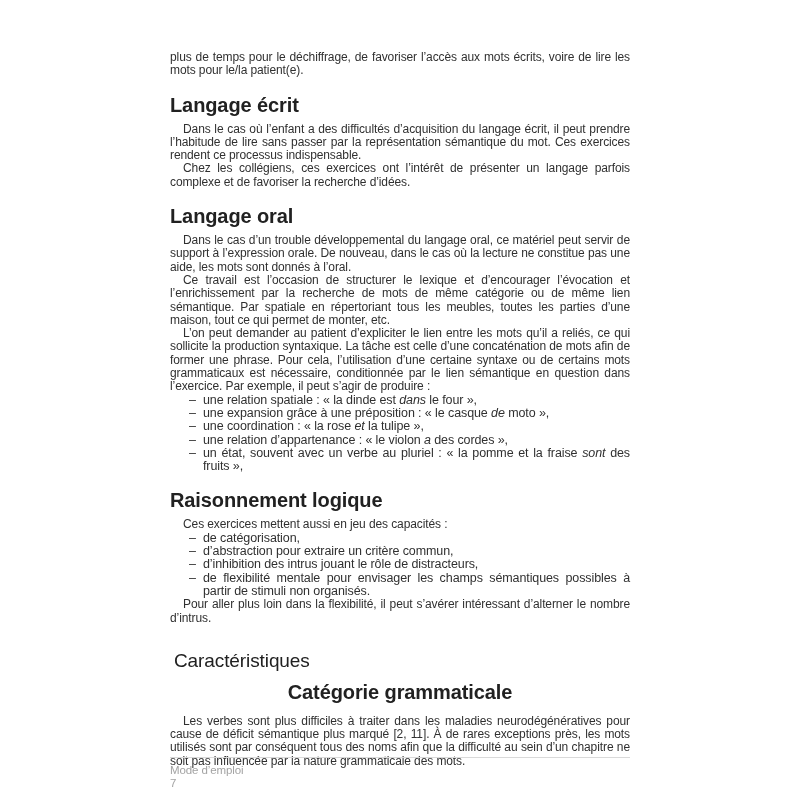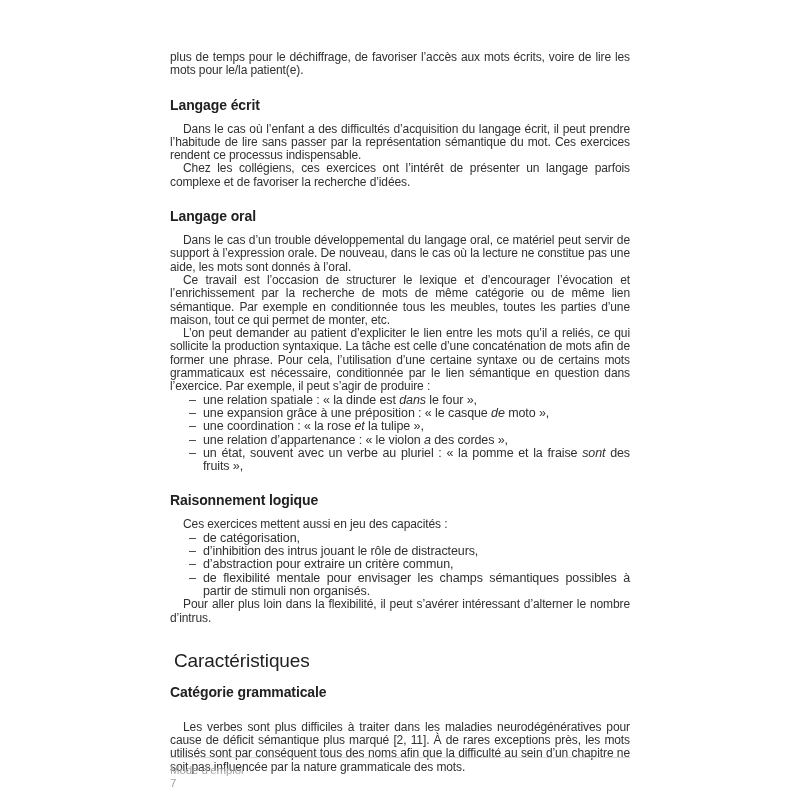--- a/index.html
+++ b/index.html
@@ -27,26 +27,26 @@
   .para{
     font-size:12px;line-height:13.3px;
     text-align:justify;
     margin:0;
     text-indent:13px;
     letter-spacing:-0.1px;
     color:var(--text);
   }
   .para.no-indent{text-indent:0;}
   .subhead{
-    font-size:14px;line-height:16px;font-weight:700;
+    font-size:20px;line-height:16px;font-weight:700;
     color:var(--heading);
     margin:19px 0 10px 0;
     letter-spacing:-0.1px;
   }
-  .subhead.tight{margin-top:13px;margin-bottom:21px;}
+  .subhead.tight{margin-top:13px;margin-bottom:15px;text-align:center;}
   .mainhead{
     font-size:19px;line-height:21px;font-weight:400;
     color:var(--heading);
     margin:25px 0 0 4px;
     letter-spacing:-0.1px;
   }
   ul.dash-list{
     list-style:none;margin:0;padding:0;
   }
   ul.dash-list > li{
@@ -84,38 +84,38 @@
   <main class="content">
 
     <p class="para no-indent">plus de temps pour le déchiffrage, de favoriser l’accès aux mots écrits, voire de lire les mots pour le/la patient(e).</p>
 
     <h3 class="subhead">Langage écrit</h3>
     <p class="para">Dans le cas où l’enfant a des difficultés d’acquisition du langage écrit, il peut prendre l’habitude de lire sans passer par la représentation sémantique du mot. Ces exercices rendent ce processus indispensable.</p>
     <p class="para">Chez les collégiens, ces exercices ont l’intérêt de présenter un langage parfois complexe et de favoriser la recherche d’idées.</p>
 
     <h3 class="subhead">Langage oral</h3>
     <p class="para">Dans le cas d’un trouble développemental du langage oral, ce matériel peut servir de support à l’expression orale. De nouveau, dans le cas où la lecture ne constitue pas une aide, les mots sont donnés à l’oral.</p>
-    <p class="para">Ce travail est l’occasion de structurer le lexique et d’encourager l’évocation et l’enrichissement par la recherche de mots de même catégorie ou de même lien sémantique. Par exemple en conditionnée tous les meubles, toutes les parties d’une maison, tout ce qui permet de monter, etc.</p>
+    <p class="para">Ce travail est l’occasion de structurer le lexique et d’encourager l’évocation et l’enrichissement par la recherche de mots de même catégorie ou de même lien sémantique. Par spatiale en répertoriant tous les meubles, toutes les parties d’une maison, tout ce qui permet de monter, etc.</p>
     <p class="para">L’on peut demander au patient d’expliciter le lien entre les mots qu’il a reliés, ce qui sollicite la production syntaxique. La tâche est celle d’une concaténation de mots afin de former une phrase. Pour cela, l’utilisation d’une certaine syntaxe ou de certains mots grammaticaux est nécessaire, conditionnée par le lien sémantique en question dans l’exercice. Par exemple, il peut s’agir de produire&nbsp;:</p>
 
     <ul class="dash-list">
       <li><span>une relation spatiale&nbsp;: «&nbsp;la dinde est </span><span class="it">dans</span><span> le four&nbsp;»,</span></li>
       <li><span>une expansion grâce à une préposition&nbsp;: «&nbsp;le casque </span><span class="it">de</span><span> moto&nbsp;»,</span></li>
       <li><span>une coordination&nbsp;: «&nbsp;la rose </span><span class="it">et</span><span> la tulipe&nbsp;»,</span></li>
       <li><span>une relation d’appartenance&nbsp;: «&nbsp;le violon </span><span class="it">a</span><span> des cordes&nbsp;»,</span></li>
       <li><span>un état, souvent avec un verbe au pluriel&nbsp;: «&nbsp;la pomme et la fraise </span><span class="it">sont</span><span> des fruits&nbsp;»,</span></li>
     </ul>
 
     <h3 class="subhead">Raisonnement logique</h3>
     <p class="para">Ces exercices mettent aussi en jeu des capacités&nbsp;:</p>
 
     <ul class="dash-list">
       <li><span>de catégorisation,</span></li>
+      <li><span>d’abstraction pour extraire un critère commun,</span></li>
       <li><span>d’inhibition des intrus jouant le rôle de distracteurs,</span></li>
-      <li><span>d’abstraction pour extraire un critère commun,</span></li>
       <li><span>de flexibilité mentale pour envisager les champs sémantiques possibles à partir de stimuli non organisés.</span></li>
     </ul>
 
     <p class="para">Pour aller plus loin dans la flexibilité, il peut s’avérer intéressant d’alterner le nombre d’intrus.</p>
 
     <h2 class="mainhead">Caractéristiques</h2>
 
     <h3 class="subhead tight">Catégorie grammaticale</h3>
     <p class="para">Les verbes sont plus difficiles à traiter dans les maladies neurodégénératives pour cause de déficit sémantique plus marqué [2, 11]. À de rares exceptions près, les mots utilisés sont par conséquent tous des noms afin que la difficulté au sein d’un chapitre ne soit pas influencée par la nature grammaticale des mots.</p>
 

